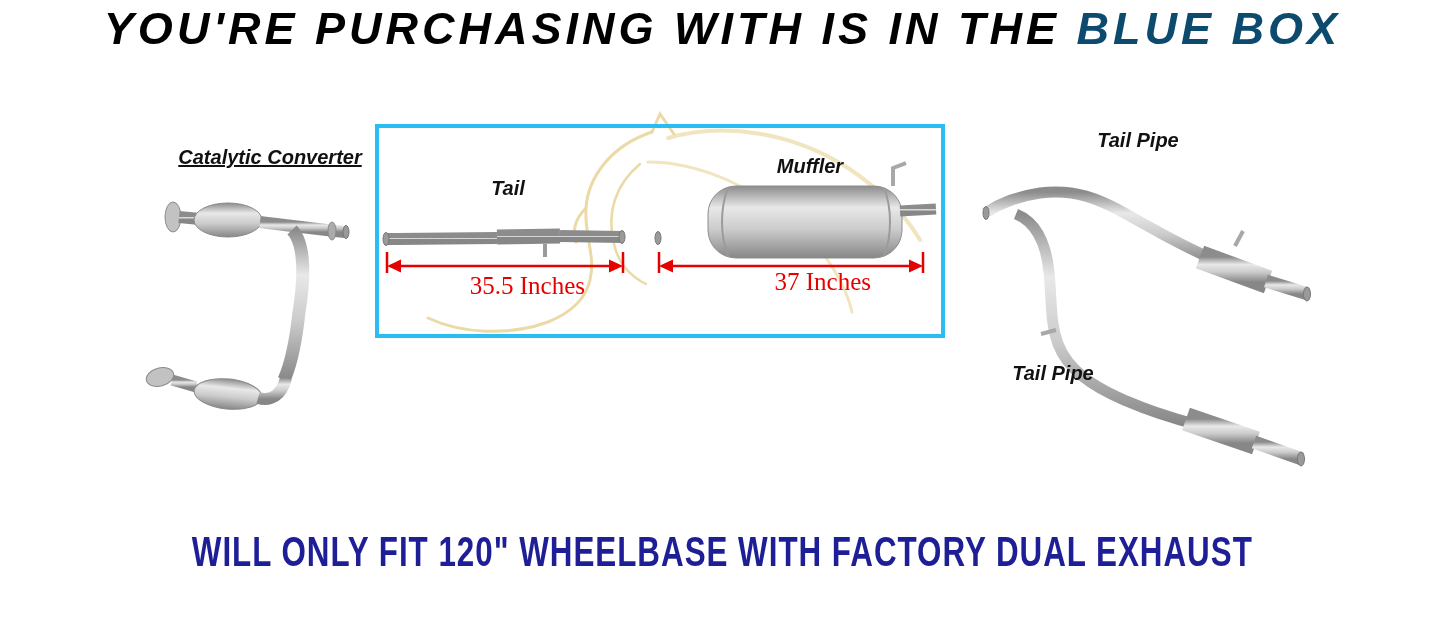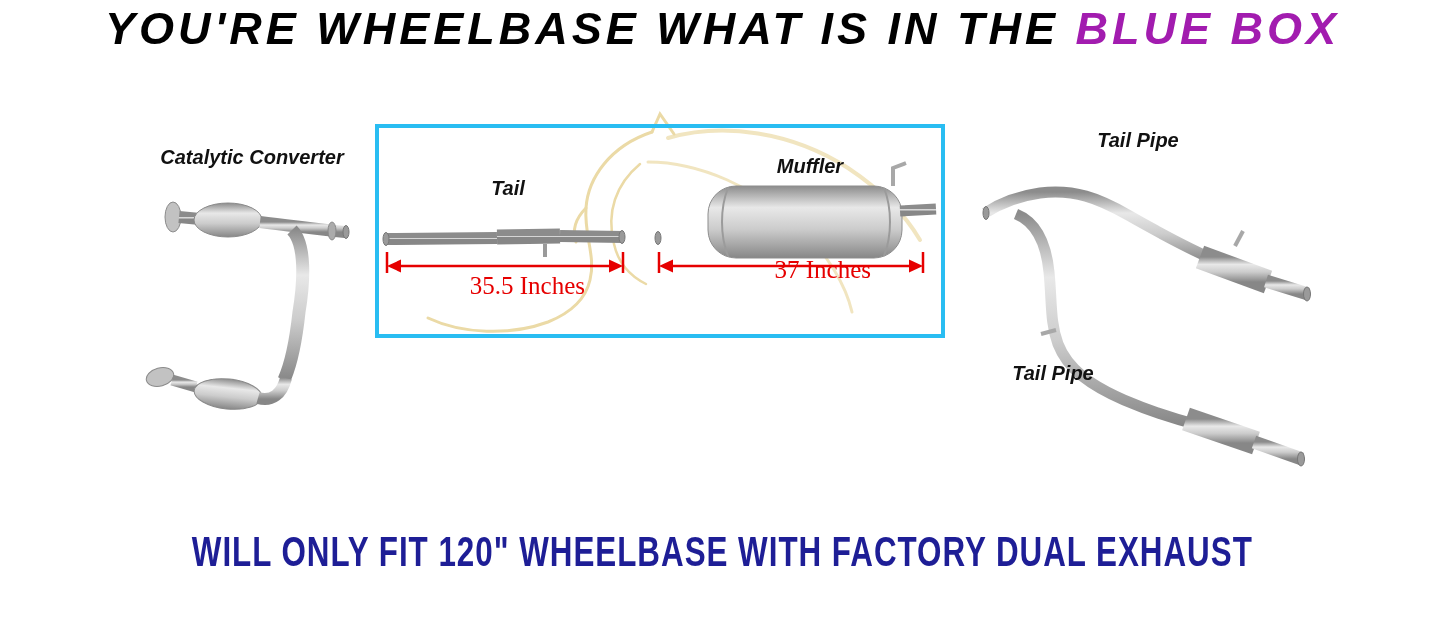--- a/index.html
+++ b/index.html
@@ -8,21 +8,21 @@
 
   .page { position:relative; width:1445px; height:619px; background:#ffffff; overflow:hidden; }
 
   .headline {
     position:absolute; top:0; left:0; width:100%;
     text-align:center; white-space:nowrap;
     font-weight:bold; font-style:italic;
     font-size:45px; letter-spacing:4px; line-height:58px;
     color:#000000;
   }
-  .headline .hl { color:#a21caf; }
+  .headline .hl { color:#0c4a6e; }
 
   .art { position:absolute; left:0; top:0; width:1445px; height:619px; }
 
   .lbl {
     position:absolute; text-align:center;
     font-weight:bold; font-style:italic;
     font-size:20px; color:#111111; white-space:nowrap;
   }
   .dim {
     position:absolute; text-align:right;
@@ -36,21 +36,21 @@
     font-weight:bold; font-size:32px; letter-spacing:1px;
     color:#1e1e96;
     transform:scale(0.98,1.3); transform-origin:center;
   }
 </style>
 </head>
 <body>
 
 <div class="page">
 
-  <div class="headline"><span>YOU'RE WHEELBASE WHAT IS IN THE </span><span class="hl">BLUE BOX</span></div>
+  <div class="headline"><span>YOU'RE PURCHASING WITH IS IN THE </span><span class="hl">BLUE BOX</span></div>
 
   <svg class="art" viewBox="0 0 1445 619" aria-hidden="true">
     <defs>
       <linearGradient id="pg" x1="0" y1="0" x2="0" y2="1">
         <stop offset="0" stop-color="#8c8c8c"></stop>
         <stop offset="0.3" stop-color="#e8e8e8"></stop>
         <stop offset="0.6" stop-color="#cccccc"></stop>
         <stop offset="1" stop-color="#878787"></stop>
       </linearGradient>
     </defs>
@@ -123,26 +123,26 @@
       <polygon points="387,266 401,259.5 401,272.5" stroke="none"></polygon>
       <polygon points="623,266 609,259.5 609,272.5" stroke="none"></polygon>
       <path d="M659,252 L659,273" stroke-width="2.5"></path>
       <path d="M923,252 L923,273" stroke-width="2.5"></path>
       <path d="M671,266 L911,266" stroke-width="2.5"></path>
       <polygon points="659,266 673,259.5 673,272.5" stroke="none"></polygon>
       <polygon points="923,266 909,259.5 909,272.5" stroke="none"></polygon>
     </g>
   </svg>
 
-  <div class="lbl" style="left:142px; top:146px; width:220px;">Catalytic Converter</div>
+  <div class="lbl" style="left:160px; top:146px; width:220px;text-decoration:underline;">Catalytic Converter</div>
   <div class="lbl" style="left:448px; top:177px; width:120px;">Tail</div>
   <div class="lbl" style="left:745px; top:155px; width:130px;">Muffler</div>
   <div class="lbl" style="left:1063px; top:129px; width:150px;">Tail Pipe</div>
   <div class="lbl" style="left:978px; top:362px; width:150px;">Tail Pipe</div>
 
   <div class="dim" style="left:425px; top:272px; width:160px;">35.5 Inches</div>
-  <div class="dim" style="left:711px; top:256px; width:160px;">37 Inches</div>
+  <div class="dim" style="left:711px; top:268px; width:160px;">37 Inches</div>
 
   <div class="footer">
     <span class="footer-inner">WILL ONLY FIT 120" WHEELBASE WITH FACTORY DUAL EXHAUST</span>
   </div>
 
 </div>
 
 </body></html>

